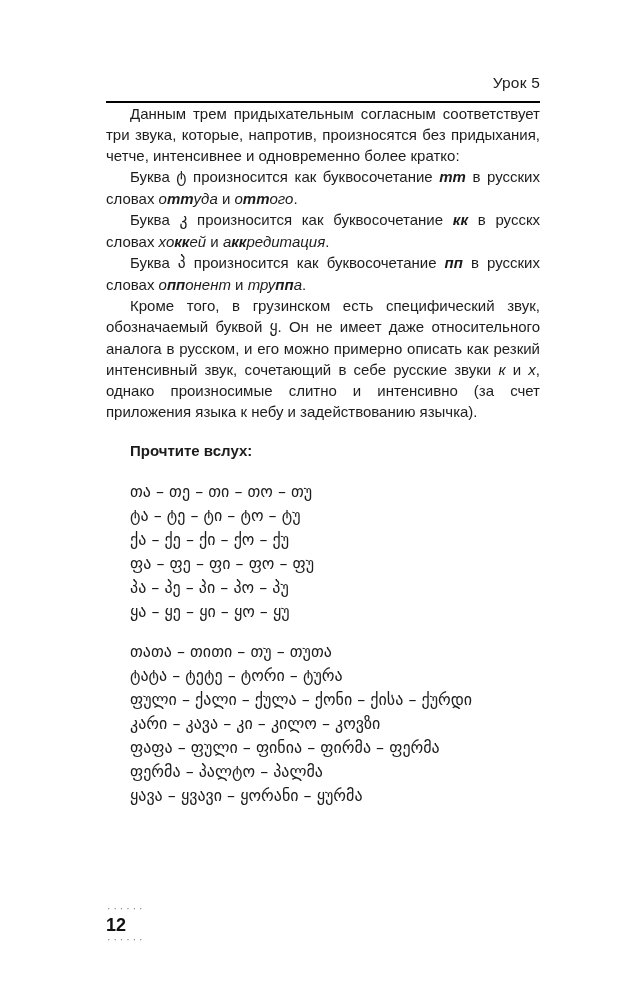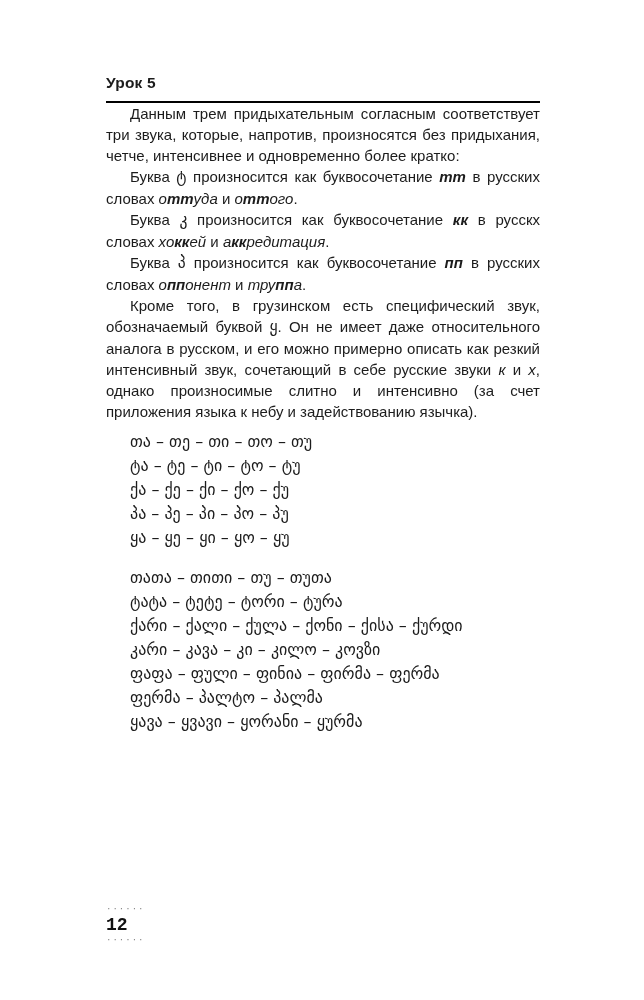--- a/index.html
+++ b/index.html
@@ -10,58 +10,59 @@
     font-family: "Liberation Sans", "DejaVu Sans", sans-serif;
     position: relative;
     overflow: hidden;
   }
   .page {
     position: absolute;
     inset: 0;
     padding: 74px 104px 0 106px;
   }
   .lesson-title {
-    font-weight: bold;
+    font-weight: normal;
     font-size: 15.5px;
     letter-spacing: 0.2px;
+    text-align: right;
   }
   .header-rule {
     border: 0;
     border-top: 2.5px solid #000;
     margin-top: 9px;
   }
   .body-text p { font-size: 15px; line-height: 21px; text-align: justify; }
   .para { text-indent: 24px; }
   .mt { }
   .exercise-heading {
     font-weight: bold;
     font-size: 15px;
     line-height: 21px;
     text-indent: 24px;
     margin-top: 18px;
   }
   .geo, .geo-line { font-family: "DejaVu Sans", sans-serif; }
   .geo { font-size: 1.04em; }
-  .geo-block { padding-left: 24px; margin-top: 8px; }
+  .geo-block { padding-left: 24px; margin-top: 19px; }
   .geo-line { font-size: 16px; line-height: 24px; color: #1c1c1c; }
   .mt2 { margin-top: 16px; }
   .footer {
     position: absolute;
     left: 106px;
     top: 905px;
   }
   .dots {
     font-size: 9px;
     letter-spacing: 1px;
     line-height: 9px;
     color: #8a8a8a;
     font-family: "DejaVu Sans Mono", monospace;
   }
   .page-number {
-    font-family: Liberation Mono, monospace;
+    font-family: Liberation Sans, sans-serif;
     font-weight: bold;
     font-size: 18px;
     line-height: 22px;
     color: #111;
   }
 </style>
 </head>
 <body>
 
 <div class="page">
@@ -75,33 +76,35 @@
 
     <p class="para mt"><span>Буква </span><span class="geo">ტ</span><span> произносится как буквосочетание </span><span style="font-weight: bold; font-style: italic;">тт</span><span> в русских словах </span><span style="font-style: italic;">о</span><span style="font-weight: bold; font-style: italic;">тт</span><span style="font-style: italic;">уда</span><span> и </span><span style="font-style: italic;">о</span><span style="font-weight: bold; font-style: italic;">тт</span><span style="font-style: italic;">ого</span><span>.</span></p>
 
     <p class="para"><span>Буква </span><span class="geo">კ</span><span> произносится как буквосочетание </span><span style="font-weight: bold; font-style: italic;">кк</span><span> в русскх словах </span><span style="font-style: italic;">хо</span><span style="font-weight: bold; font-style: italic;">кк</span><span style="font-style: italic;">ей</span><span> и </span><span style="font-style: italic;">а</span><span style="font-weight: bold; font-style: italic;">кк</span><span style="font-style: italic;">редитация</span><span>.</span></p>
 
     <p class="para"><span>Буква </span><span class="geo">პ</span><span> произносится как буквосочетание </span><span style="font-weight: bold; font-style: italic;">пп</span><span> в русских словах </span><span style="font-style: italic;">о</span><span style="font-weight: bold; font-style: italic;">пп</span><span style="font-style: italic;">онент</span><span> и </span><span style="font-style: italic;">тру</span><span style="font-weight: bold; font-style: italic;">пп</span><span style="font-style: italic;">а</span><span>.</span></p>
 
     <p class="para mt"><span>Кроме того, в грузинском есть специфический звук, обозначаемый буквой </span><span class="geo">ყ</span><span>. Он не имеет даже относительного аналога в русском, и его можно примерно описать как резкий интенсивный звук, сочетающий в себе русские звуки </span><span style="font-style: italic;">к</span><span> и </span><span style="font-style: italic;">х</span><span>, однако произносимые слитно и интенсивно (за счет приложения языка к небу и задействованию язычка).</span></p>
   </div>
 
+  <p class="exercise-heading">Прочтите вслух:</p>
 
   <div class="geo-block">
       <div class="geo-line">თა – თე – თი – თო – თუ</div>
       <div class="geo-line">ტა – ტე – ტი – ტო – ტუ</div>
       <div class="geo-line">ქა – ქე – ქი – ქო – ქუ</div>
+      <div class="geo-line">ფა – ფე – ფი – ფო – ფუ</div>
       <div class="geo-line">პა – პე – პი – პო – პუ</div>
       <div class="geo-line">ყა – ყე – ყი – ყო – ყუ</div>
     </div>
 
   <div class="geo-block mt2">
       <div class="geo-line">თათა – თითი – თუ – თუთა</div>
       <div class="geo-line">ტატა – ტეტე – ტორი – ტურა</div>
-      <div class="geo-line">ქარი – ქალი – ქულა – ქონი – ქისა – ქურდი</div>
+      <div class="geo-line">ფული – ქალი – ქულა – ქონი – ქისა – ქურდი</div>
       <div class="geo-line">კარი – კავა – კი – კილო – კოვზი</div>
       <div class="geo-line">ფაფა – ფული – ფინია – ფირმა – ფერმა</div>
       <div class="geo-line">ფერმა – პალტო – პალმა</div>
       <div class="geo-line">ყავა – ყვავი – ყორანი – ყურმა</div>
     </div>
 
   <div class="footer">
     <div class="dots">······</div>
     <div class="page-number">12</div>
     <div class="dots">······</div>

